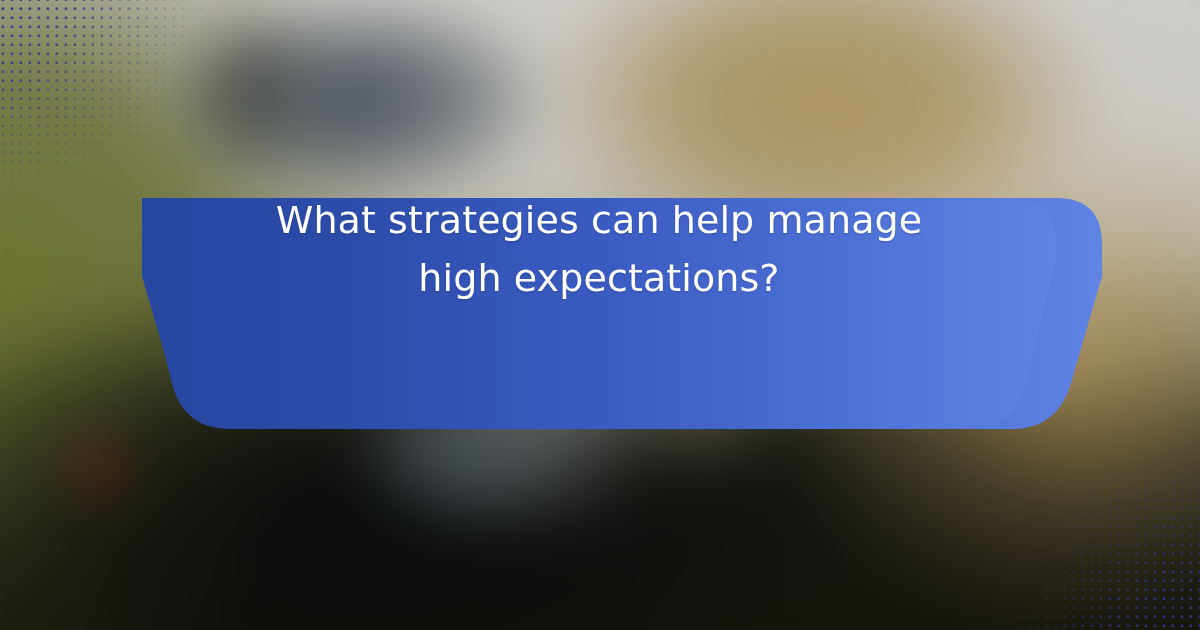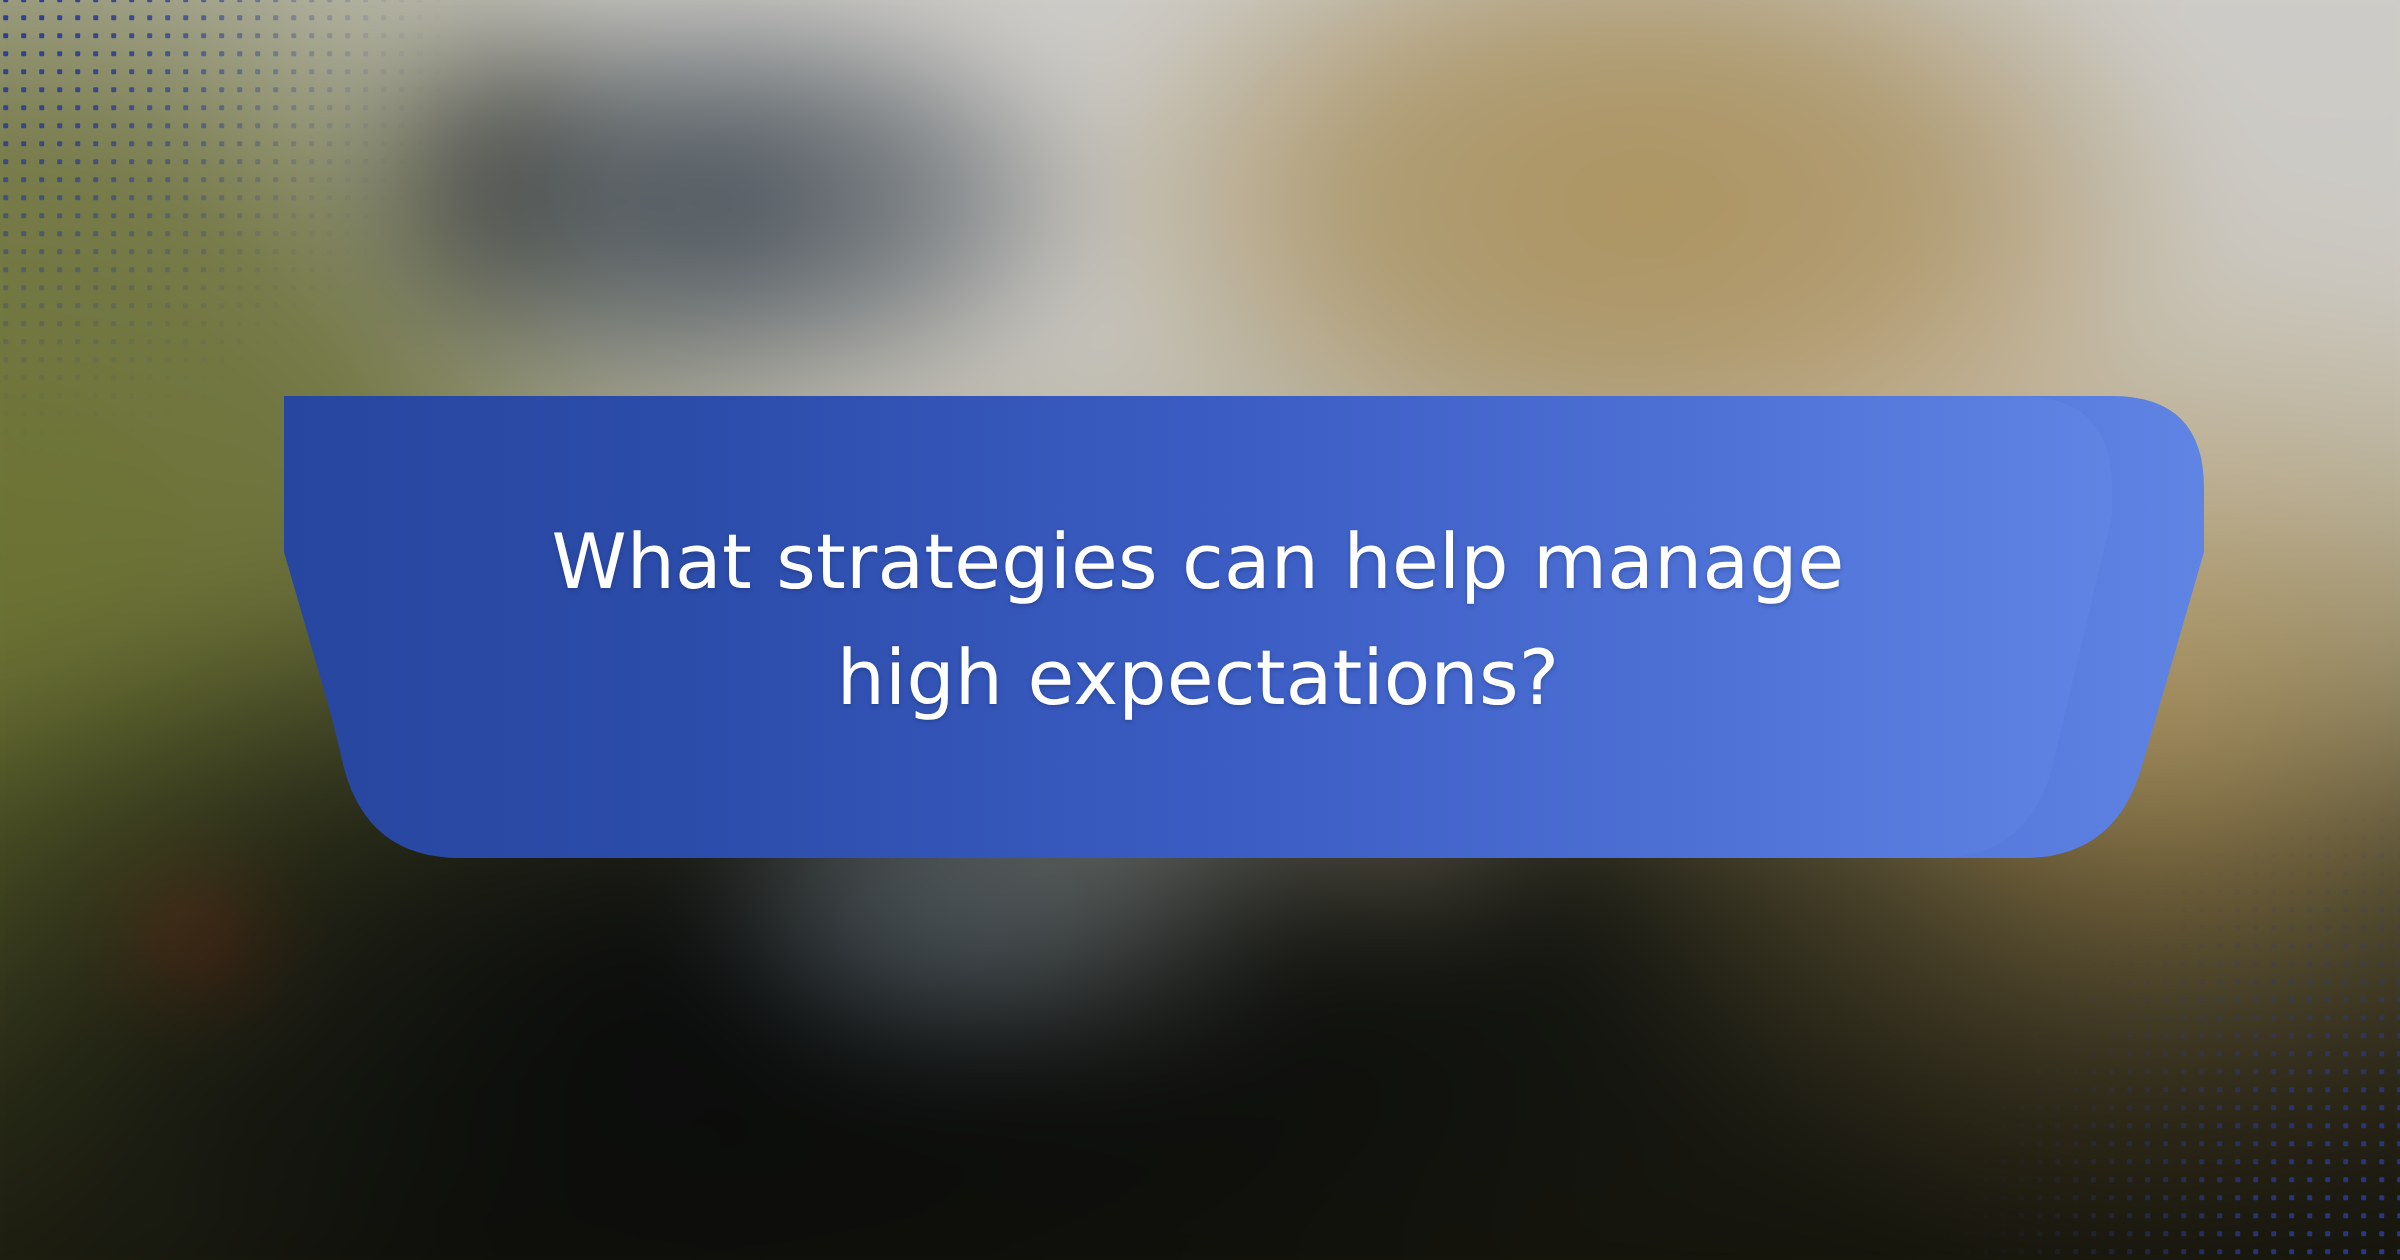--- a/index.html
+++ b/index.html
@@ -139,21 +139,21 @@
     height: 231px;
   }
   .banner {
     position: absolute;
     inset: 0;
   }
   .banner-label {
     position: absolute;
     inset: 0;
     display: flex;
-    align-items: center;
+    align-items: flex-start;
     justify-content: center;
     padding: 0 150px;
     box-sizing: border-box;
   }
   .banner-text {
     color: #ffffff;
     font-family: "DejaVu Sans", sans-serif;
     font-size: 38px;
     font-weight: 400;
     line-height: 1.52;

